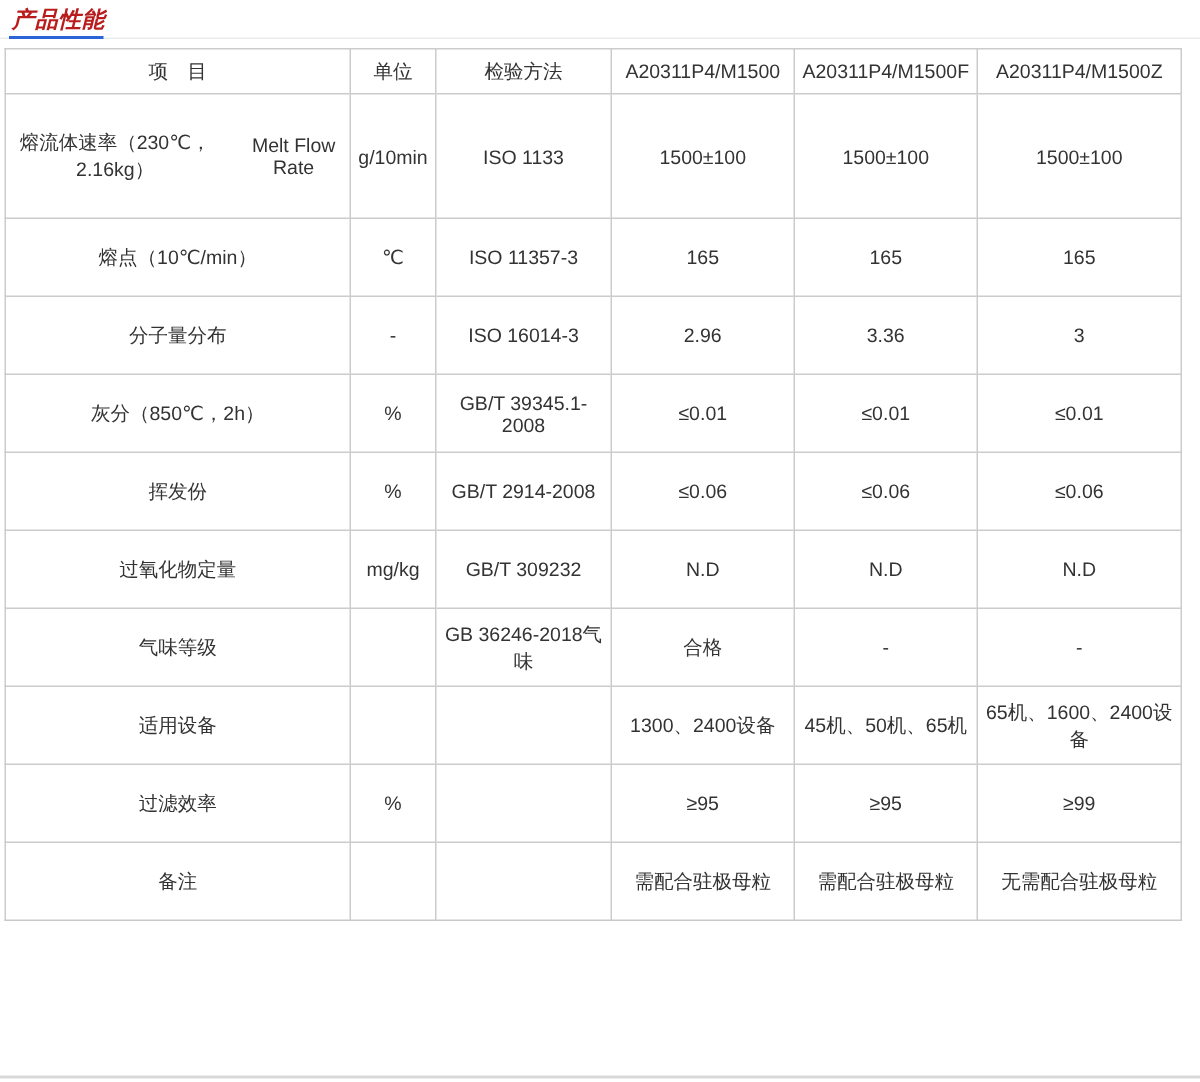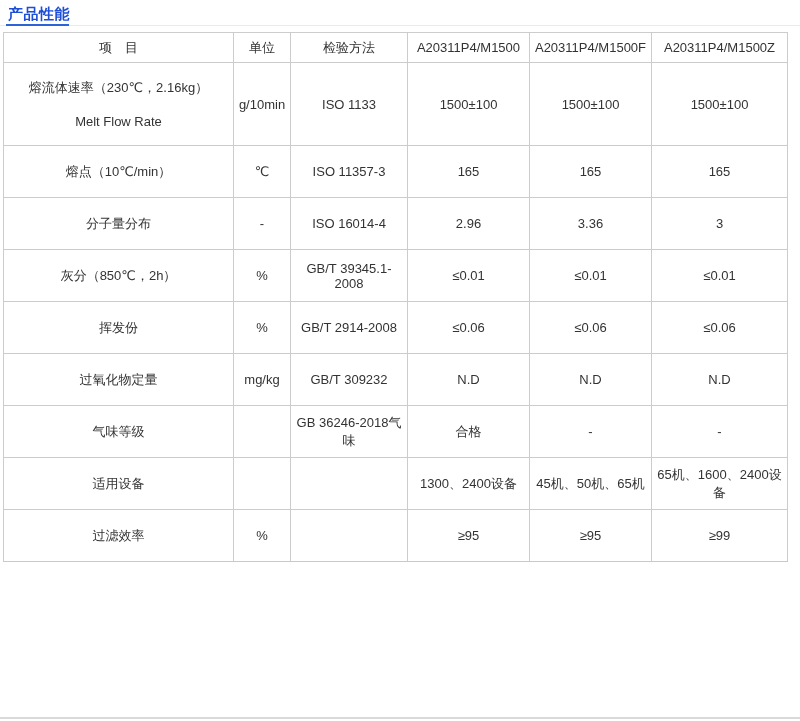--- a/index.html
+++ b/index.html
@@ -8,25 +8,26 @@
     background: #ffffff;
     width: 800px;
     font-family: "Liberation Sans", "DejaVu Sans", sans-serif;
   }
   .page { width: 800px; height: 721px; position: relative; background: #fff; }
 
   
   .section-header { padding: 5px 0 0 8px; height: 21px; }
   .section-title {
     display: inline-block;
-    color: #1d4ed8;
+    color: #b91c1c;
     font-size: 15px;
     font-weight: bold;
     letter-spacing: 0.5px;
     line-height: 18px;
+    font-style: italic;
   }
   .title-rule {
     position: relative;
     margin-top: 4px;
     height: 0;
     border-bottom: 1px solid #ebebeb;
   }
   .title-rule .blue-seg {
     position: absolute;
     left: 6px; top: -1px;
@@ -51,21 +52,21 @@
     padding: 2px 4px;
     overflow: hidden;
   }
   .spec-table tr.header-row { height: 30px; }
   .spec-table tr.row-tall { height: 83px; }
   .spec-table tr.row-std  { height: 52px; }
   .spec-table tr:last-child td { border-bottom: 1px solid #c9c9c9; }
 
   .item-two-line {
     display: flex;
-    flex-direction: column;
+    flex-direction: row;
     gap: 17px;
     align-items: center;
     justify-content: center;
   }
   .bottom-rule {
     position: absolute;
     left: 0; bottom: 2px;
     width: 800px; height: 2px;
     background: #d9d9d9;
   }
@@ -121,21 +122,21 @@
         <td>℃</td>
         <td>ISO 11357-3</td>
         <td>165</td>
         <td>165</td>
         <td>165</td>
       </tr>
 
       <tr class="row-std">
         <td>分子量分布</td>
         <td>-</td>
-        <td>ISO 16014-4</td>
+        <td>ISO 16014-3</td>
         <td>2.96</td>
         <td>3.36</td>
         <td>3</td>
       </tr>
 
       <tr class="row-std">
         <td>灰分（850℃，2h）</td>
         <td>%</td>
         <td>GB/T 39345.1-2008</td>
         <td>≤0.01</td>
@@ -182,17 +183,25 @@
 
       <tr class="row-std">
         <td>过滤效率</td>
         <td>%</td>
         <td></td>
         <td>≥95</td>
         <td>≥95</td>
         <td>≥99</td>
       </tr>
 
+      <tr class="row-std">
+        <td>备注</td>
+        <td></td>
+        <td></td>
+        <td>需配合驻极母粒</td>
+        <td>需配合驻极母粒</td>
+        <td>无需配合驻极母粒</td>
+      </tr>
     </tbody>
   </table>
 
   <div class="bottom-rule"></div>
 </div>
 
 </body></html>

